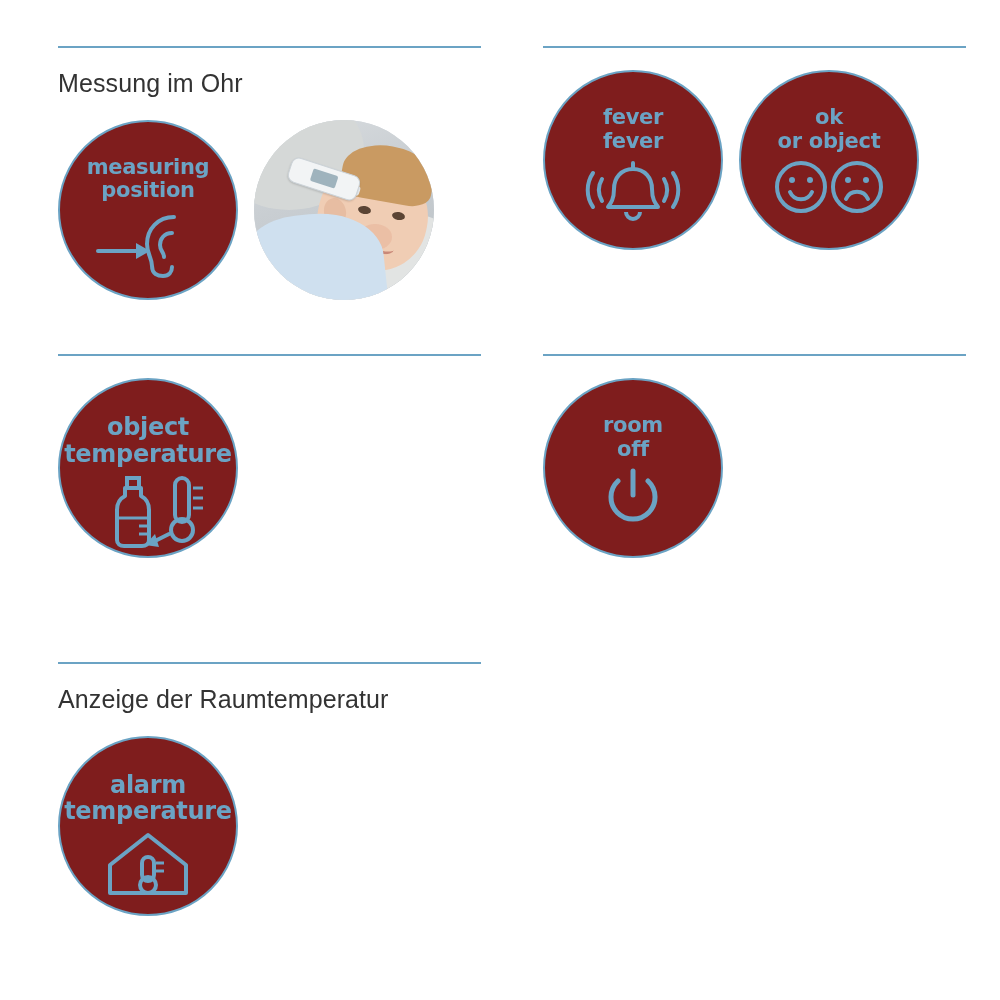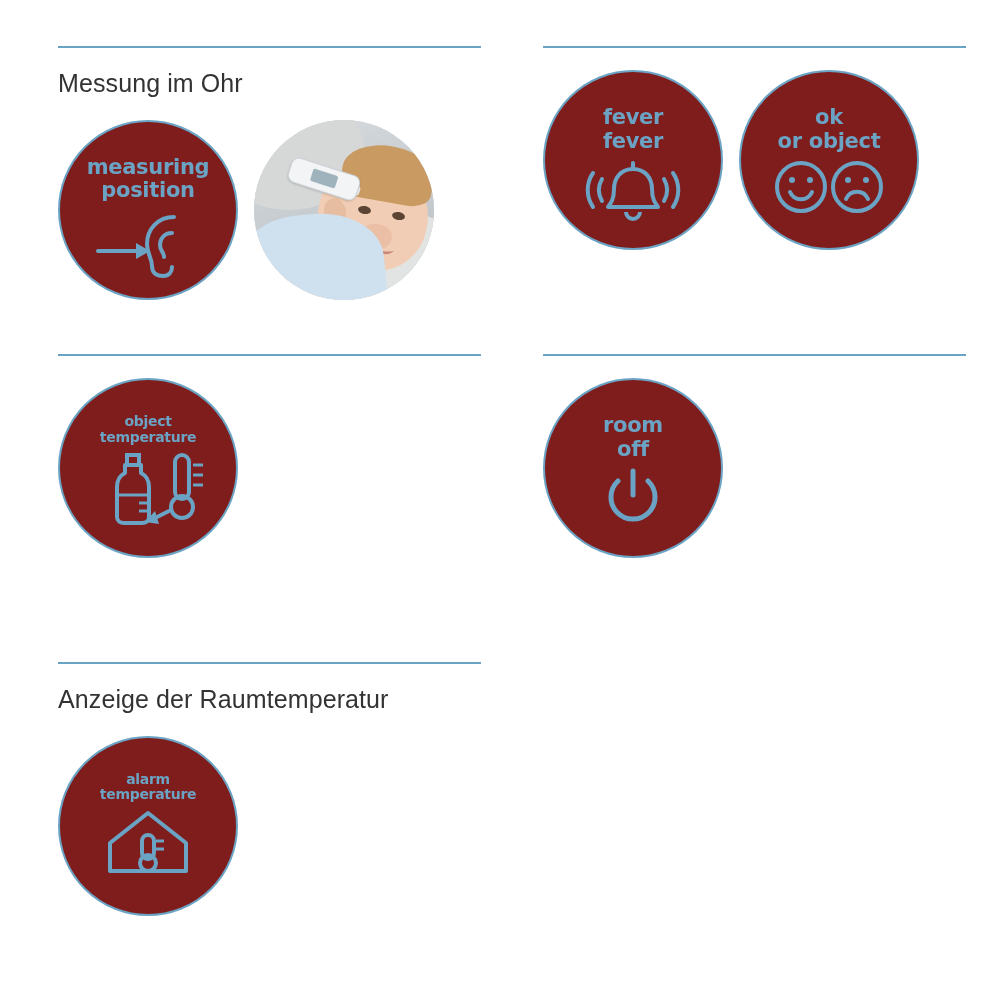--- a/index.html
+++ b/index.html
@@ -67,21 +67,21 @@
   .badge .cap {
     font-family: "DejaVu Sans", sans-serif;
     font-weight: bold;
     font-size: 21px;
     line-height: 1.12;
     text-align: center;
     color: #6ba3c4;
     margin-top: 34px;
     letter-spacing: -0.3px;
   }
-  .badge.small-cap .cap { font-size: 14px; }
+  .badge.small-cap .cap { font-size: 24px; }
   .badge .art {
     margin-top: 6px;
   }
   .photo {
     width: 180px;
     height: 180px;
     border-radius: 50%;
     overflow: hidden;
     margin-left: 16px;
     position: relative;

